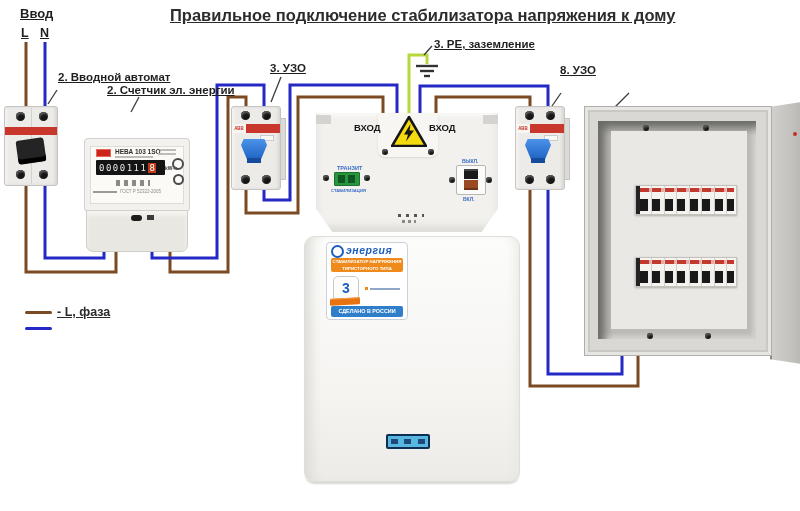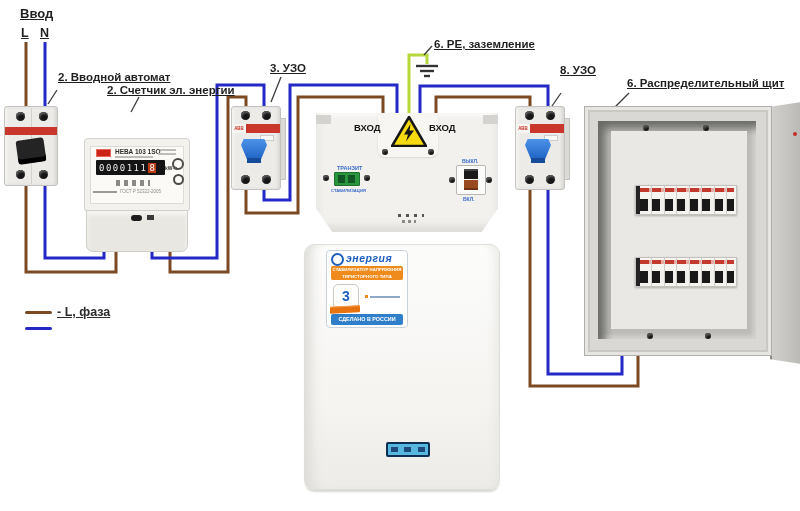--- a/index.html
+++ b/index.html
@@ -179,21 +179,21 @@
       <div class="screw sm" style="left:-8px;top:11px;"></div>
       <div class="screw sm" style="left:29px;top:11px;"></div>
       <div class="abs" style="left:7px;top:3px;width:14px;height:10px;background:#1a1a1a;box-shadow:inset 0 2px 0 #444;"></div>
       <div class="abs" style="left:7px;top:14px;width:14px;height:10px;background:#9a4a20;box-shadow:inset 0 -2px 0 #6e3314;"></div>
     </div>
     <div class="bluetiny" style="left:147px;top:83px;font-size:5px;">ВКЛ.</div>
     <div class="abs" style="left:82px;top:101px;width:26px;height:3px;background:repeating-linear-gradient(90deg,#555 0 3px,transparent 3px 8px);"></div>
     <div class="abs" style="left:86px;top:107px;width:14px;height:3px;background:repeating-linear-gradient(90deg,#8a8a86 0 3px,transparent 3px 6px);"></div>
   </div>
 
-  <div class="comp" style="left:304px;top:244px;width:196px;height:246px;">
+  <div class="comp" style="left:304px;top:236px;width:196px;height:246px;padding-left:20px;">
     <div class="abs" style="left:0;top:0;right:0;bottom:0;border-radius:10px;border:1px solid #dededa;
          background:linear-gradient(180deg,#fcfcfb 0%,#f5f4f1 65%,#ecebe7 100%);
          box-shadow:inset 14px 0 12px -8px #dddcd7, inset -10px 0 12px -8px #e6e5e1, 0 3px 2px -1px #d8d7d2;"></div>
     <div class="abs" style="left:22px;top:6px;width:80px;height:76px;background:#ffffff;border:1px solid #c9d2da;border-radius:4px;overflow:hidden;">
       <div class="abs" style="left:4px;top:2px;width:9px;height:9px;border:2px solid var(--brand-blue,#1d5fc0);border-radius:50%;"></div>
       <div class="abs" style="left:19px;top:1px;font-size:10.5px;font-weight:bold;font-style:italic;color:var(--brand-blue,#1d5fc0);letter-spacing:.5px;">энергия</div>
       <div class="abs" style="left:4px;top:15px;width:72px;height:14px;background:var(--banner-orange,#ef8a1c);border-radius:2px;color:#fff;font-weight:bold;font-size:4.4px;text-align:center;line-height:6.5px;padding-top:1px;box-sizing:border-box;">
         <div>СТАБИЛИЗАТОР НАПРЯЖЕНИЯ</div>
         <div>ТИРИСТОРНОГО ТИПА</div>
       </div>
@@ -240,29 +240,29 @@
       </div>
       <div class="cbrow" style="left:50px;top:150px;">
         <div class="mainedge"></div>
         <div class="redline"></div>
         <div class="toggles"></div>
         <div class="seps"></div>
       </div>
     </div>
   </div>
 
+  <div class="txt title">Правильное подключение стабилизатора напряжения к дому</div>
 
   <div class="txt inlbl" style="left:20px;top:6px;font-size:13px;">Ввод</div>
   <div class="txt inlbl" style="left:21px;top:26px;">L</div>
   <div class="txt inlbl" style="left:40px;top:26px;">N</div>
 
   <div class="txt numlbl" style="left:58px;top:71px;">2. Вводной автомат</div>
   <div class="txt numlbl" style="left:107px;top:84px;">2. Счетчик эл. энергии</div>
   <div class="txt numlbl" style="left:270px;top:62px;">3. УЗО</div>
-  <div class="txt numlbl" style="left:434px;top:38px;">6. PE, заземление</div>
+  <div class="txt numlbl" style="left:434px;top:38px;">3. PE, заземление</div>
   <div class="txt numlbl" style="left:560px;top:64px;">8. УЗО</div>
-  <div class="txt numlbl" style="left:627px;top:77px;">6. Распределительный щит</div>
 
   <div class="legend-sw" style="left:25px;top:311px;background:var(--wire-l,#7b4a23);"></div>
   <div class="txt legend-txt" style="left:57px;top:305px;">- L, фаза</div>
   <div class="legend-sw" style="left:25px;top:327px;background:var(--wire-n,#2429c6);"></div>
 
 </div>
 
 </body></html>

